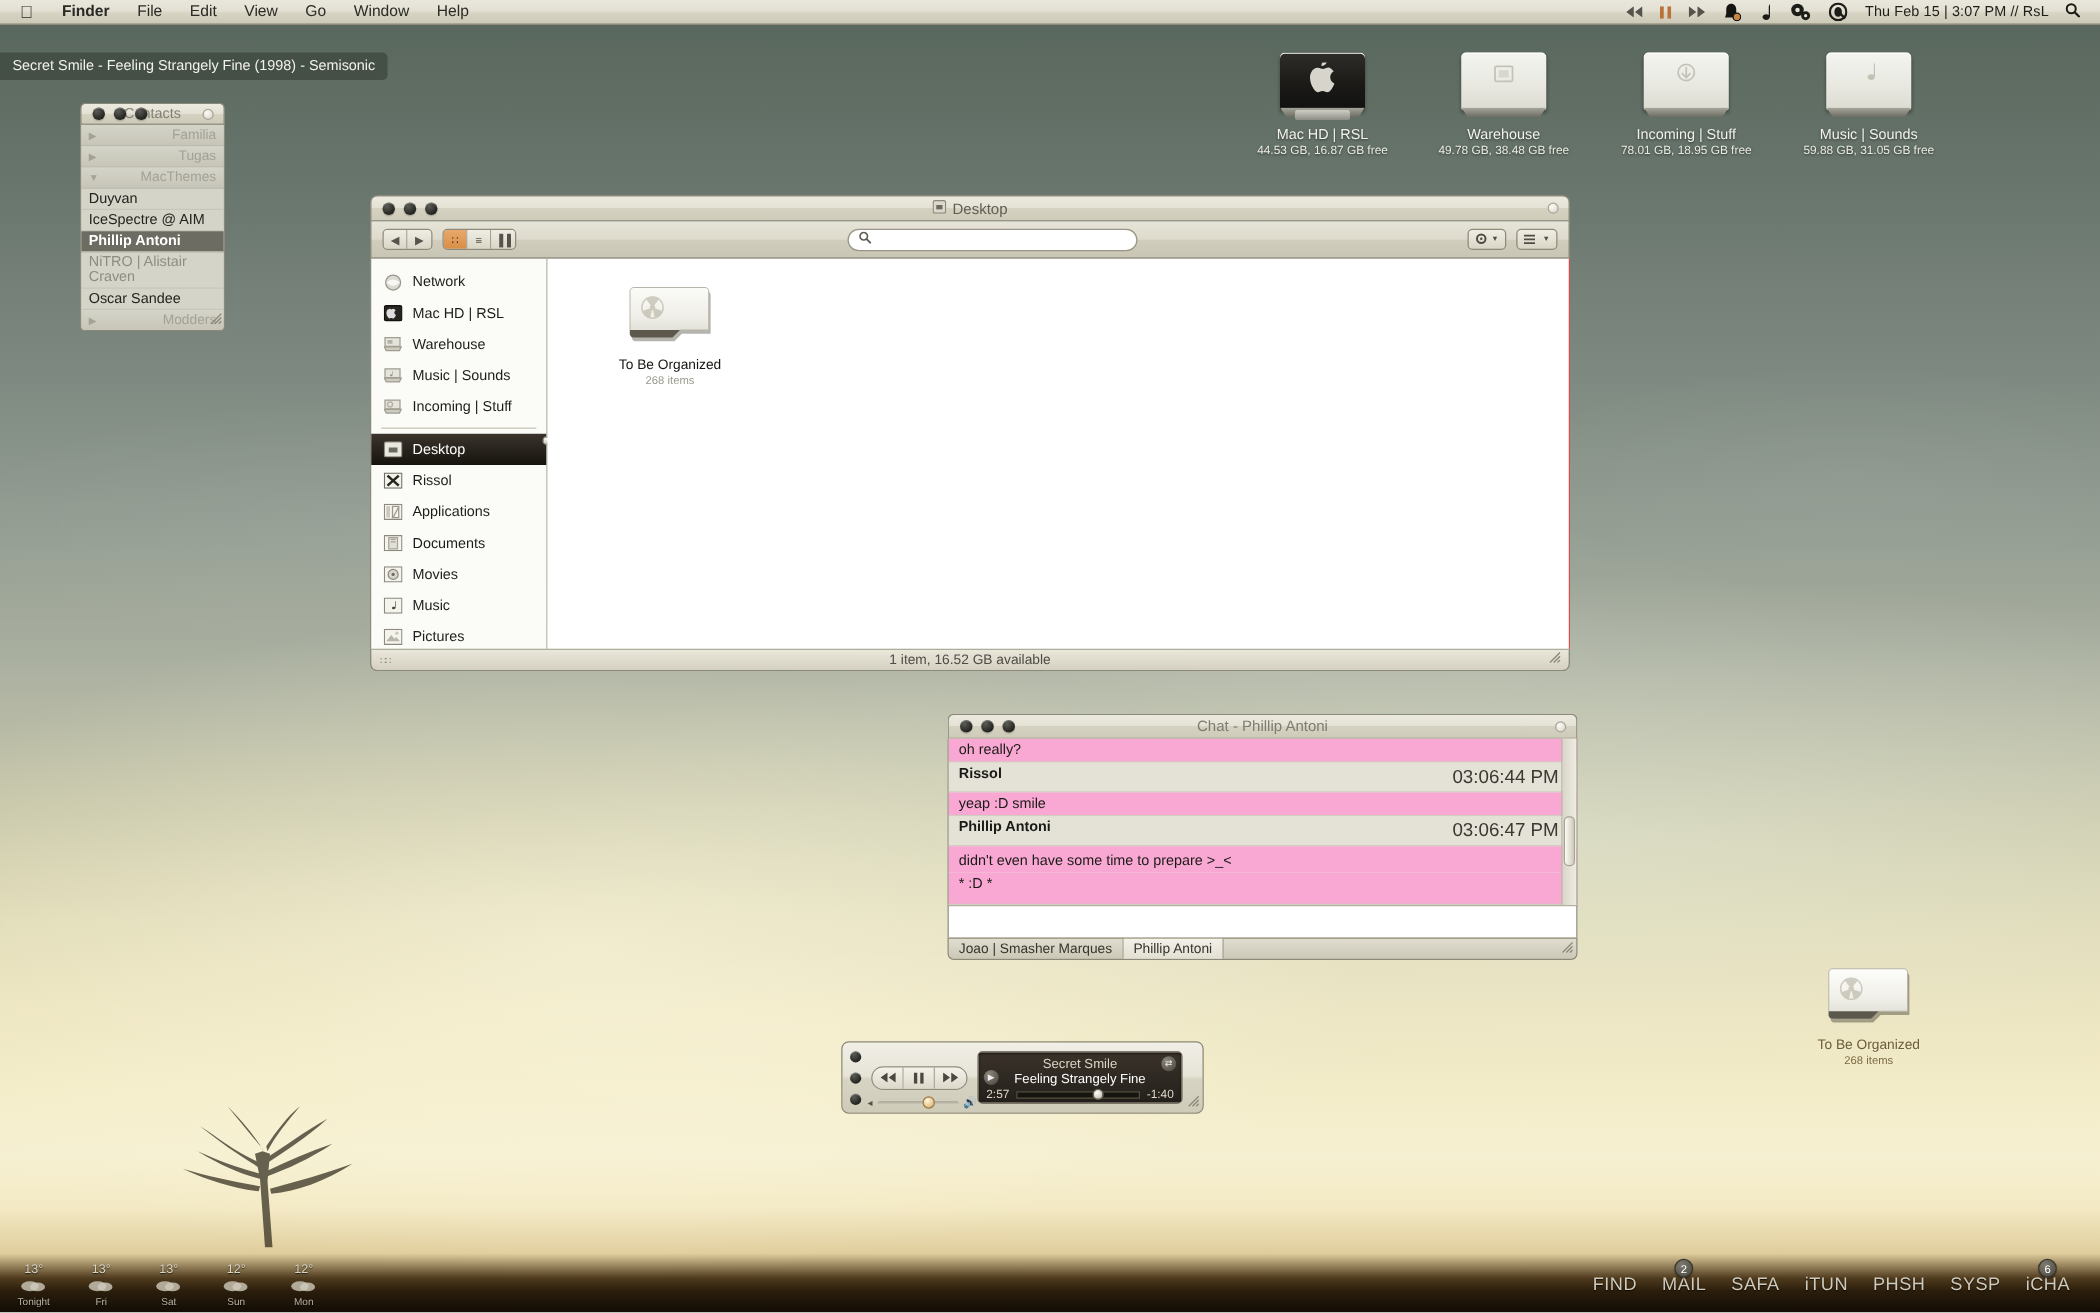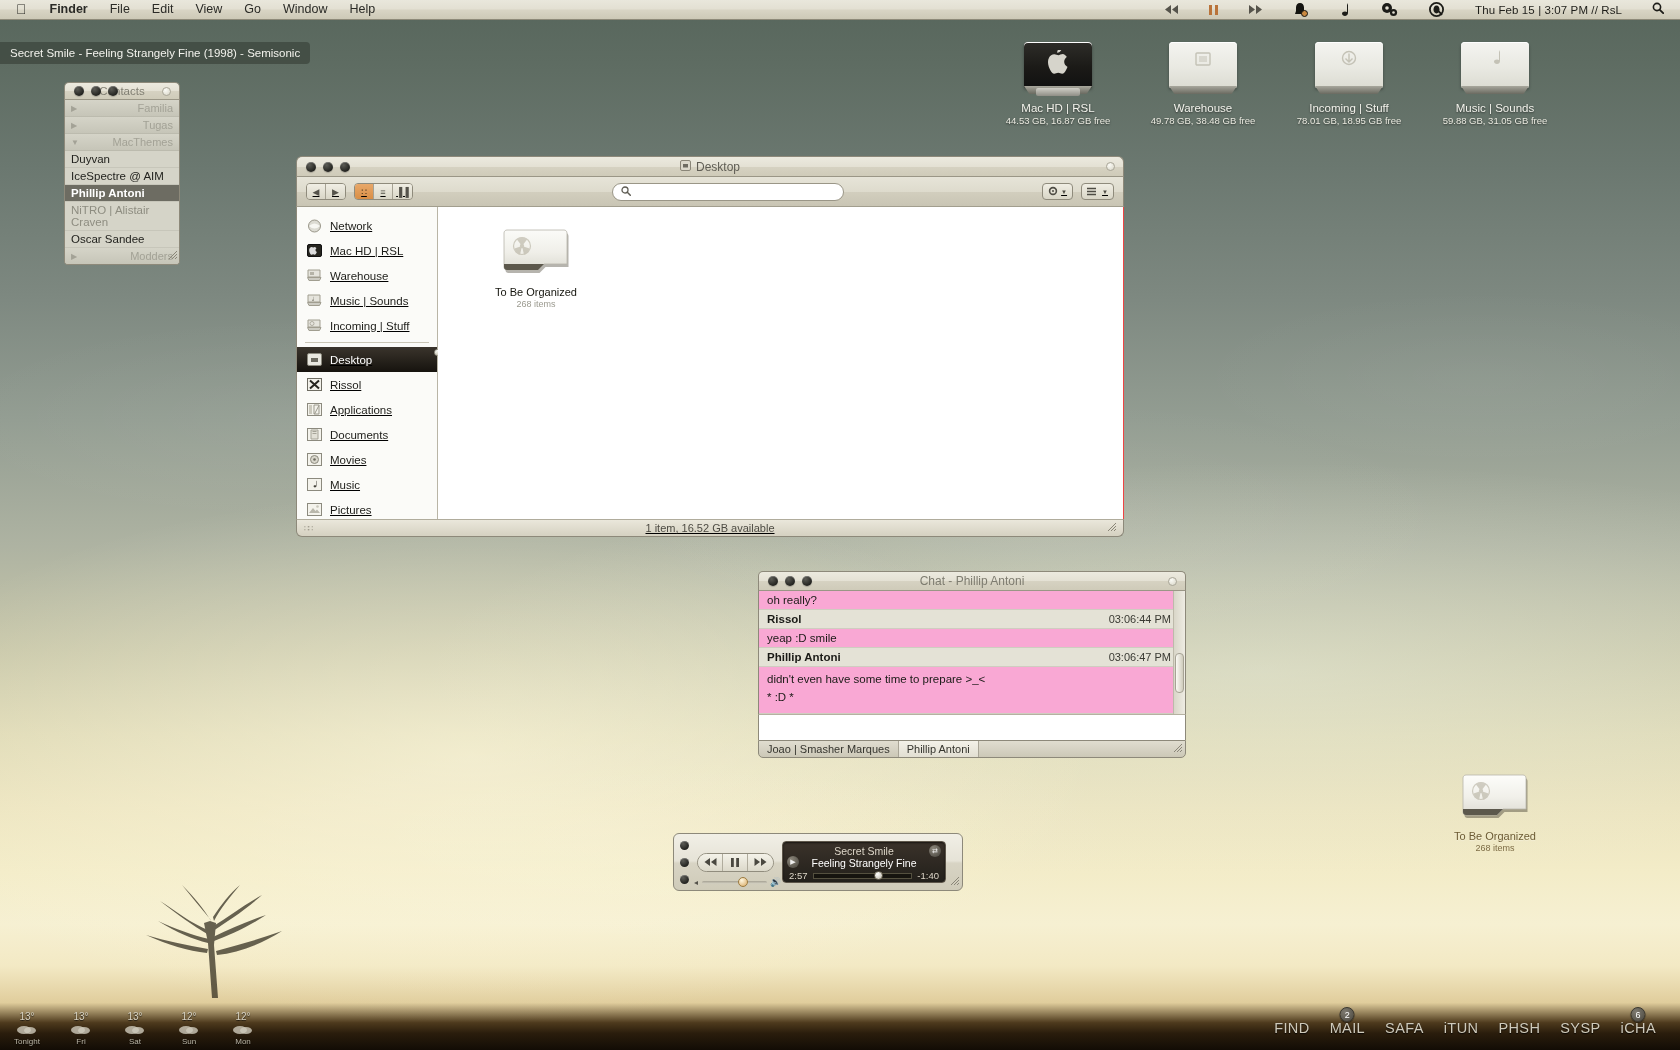--- a/index.html
+++ b/index.html
@@ -55,21 +55,21 @@
     position:absolute; top:0; left:0; width:1680px; height:20px;
     background: linear-gradient(to bottom,#e9e7dc 0%,#e3e0d3 45%,#d8d4c4 55%,#cdc9b7 100%);
     border-bottom:1px solid #8e8a79;
     display:flex; align-items:center;
     font-size:12.5px; color:#2a2a26;
     z-index:50;
   }
   .mb-left { display:flex; align-items:center; gap:0; padding-left:10px; }
   .mb-item { padding:0 11px; line-height:19px; cursor:default; white-space:nowrap; }
   .mb-item.apple { font-size:14px; padding:0 12px 0 6px; }
-  .mb-right { margin-left:auto; display:flex; align-items:center; gap:17px; padding-right:8px; }
+  .mb-right { margin-left:auto; display:flex; align-items:center; gap:0; padding-right:8px; }
   .mb-icon { padding:0 7px; display:flex; align-items:center; justify-content:center; line-height:19px; }
   .mb-clock { padding:0 9px 0 7px; font-size:11.5px; color:#1e1e1a; letter-spacing:.1px; }
   .mb-spot { padding:0 8px 0 4px; font-size:12px; }
 
   
   #track-notify {
     position:absolute; top:42px; left:0; height:22px;
     background: rgba(62,72,64,0.80);
     color:#f2f2ec; font-size:11.5px;
     display:flex; align-items:center; padding:0 10px;
@@ -123,21 +123,21 @@
     border-bottom:1px solid #bcbbae;
   }
   .grouprow .tri { position:absolute; left:6px; color:#a3a296; font-size:8px; }
   .grouprow { position:relative; }
   .buddy { background:#d5d4c8; color:#23231f; font-size:11.5px; padding:2px 6px; border-bottom:1px solid #c7c6ba; }
   .buddy.sel { background:#6d6c62; color:#fff; font-weight:bold; }
   .buddy.dim { color:#8e8d81; }
   #contacts .resizer{ position:absolute; right:2px; bottom:2px; }
 
   
-  #finder { left:296px; top:156px; width:828px; height:388px;text-decoration:underline; }
+  #finder { left:296px; top:156px; width:960px; height:388px; }
   #finder .titlebar { height:21px; border-radius:6px 6px 0 0; }
   #finder .tb-title { font-size:12px; color:#5f5d54; display:flex; align-items:center; justify-content:center; gap:5px; }
   .toolbar {
     background: linear-gradient(to bottom,#e6e4d8 0%,#dedbcd 50%,#d2cebe 51%,#c9c5b4 100%);
     border-left:1px solid #8d897a; border-right:1px solid #8d897a; border-bottom:1px solid #a29e8e;
     height:30px; display:flex; align-items:center; padding:0 9px; gap:8px;
   }
   .seg { display:flex; border:1px solid #8f8b7c; border-radius:4px; overflow:hidden; height:17px; }
   .seg > div { width:19px; display:flex; align-items:center; justify-content:center;
     background:linear-gradient(to bottom,#f0eee4,#d9d6c7); border-right:1px solid #a6a294; font-size:9px; color:#55534b;}
@@ -164,27 +164,27 @@
   .fileicon .fi-sub { font-size:9px; color:#9b9a8f; margin-top:1px; }
   .statusbar {
     height:18px; background:linear-gradient(to bottom,#eae7db,#d5d1c1);
     border:1px solid #8d897a; border-top:1px solid #b0ac9c; border-radius:0 0 6px 6px;
     display:flex; align-items:center; justify-content:center; font-size:11px; color:#4e4c44; position:relative;
   }
   .sb-grip { position:absolute; left:7px; top:4px; font-size:8px; color:#8a8678; letter-spacing:-1px;}
   .sb-rgrip { position:absolute; right:6px; bottom:2px; }
 
   
-  #chat { left:758px; top:571px; width:428px; }
+  #chat { left:758px; top:571px; width:504px; }
   #chat .titlebar{ height:20px; }
   #chat .tb-title{ font-size:12px; color:#7e7c70; }
   #chat .cbody { border-left:1px solid #8d897a; border-right:1px solid #8d897a; background:#e9e7dc; }
   .msgline { font-size:11.5px; color:#1a1a16; padding:3px 8px; border-bottom:1px solid #cfcdc0; background:#f9a8d4;}
   .msgline.hdr { font-weight:bold; display:flex; justify-content:space-between; background:#e4e2d6;}
-  .msgline.hdr .ts { font-weight:normal; font-size:11px; color:#3a3a33; }
+  .msgline.hdr .ts { font-weight:normal; font-size:15px; color:#3a3a33; }
   .chat-input { height:26px; background:#fff; border-left:1px solid #8d897a; border-right:1px solid #8d897a; border-top:1px solid #b5b1a1;}
   .chat-tabs { height:18px; display:flex; align-items:stretch;
     background:linear-gradient(to bottom,#e0ddd0,#ccc8b7);
     border:1px solid #8d897a; border-radius:0 0 5px 5px; position:relative; }
   .chat-tab { font-size:11px; color:#35352e; display:flex; align-items:center; padding:0 8px; border-right:1px solid #a9a597;}
   .chat-tab.active { background:linear-gradient(to bottom,#f3f1e8,#e2dfd2); }
   .chat-resizer{ position:absolute; right:2px; bottom:1px; }
 
   
   #itunes { left:673px; top:833px; width:290px; }

